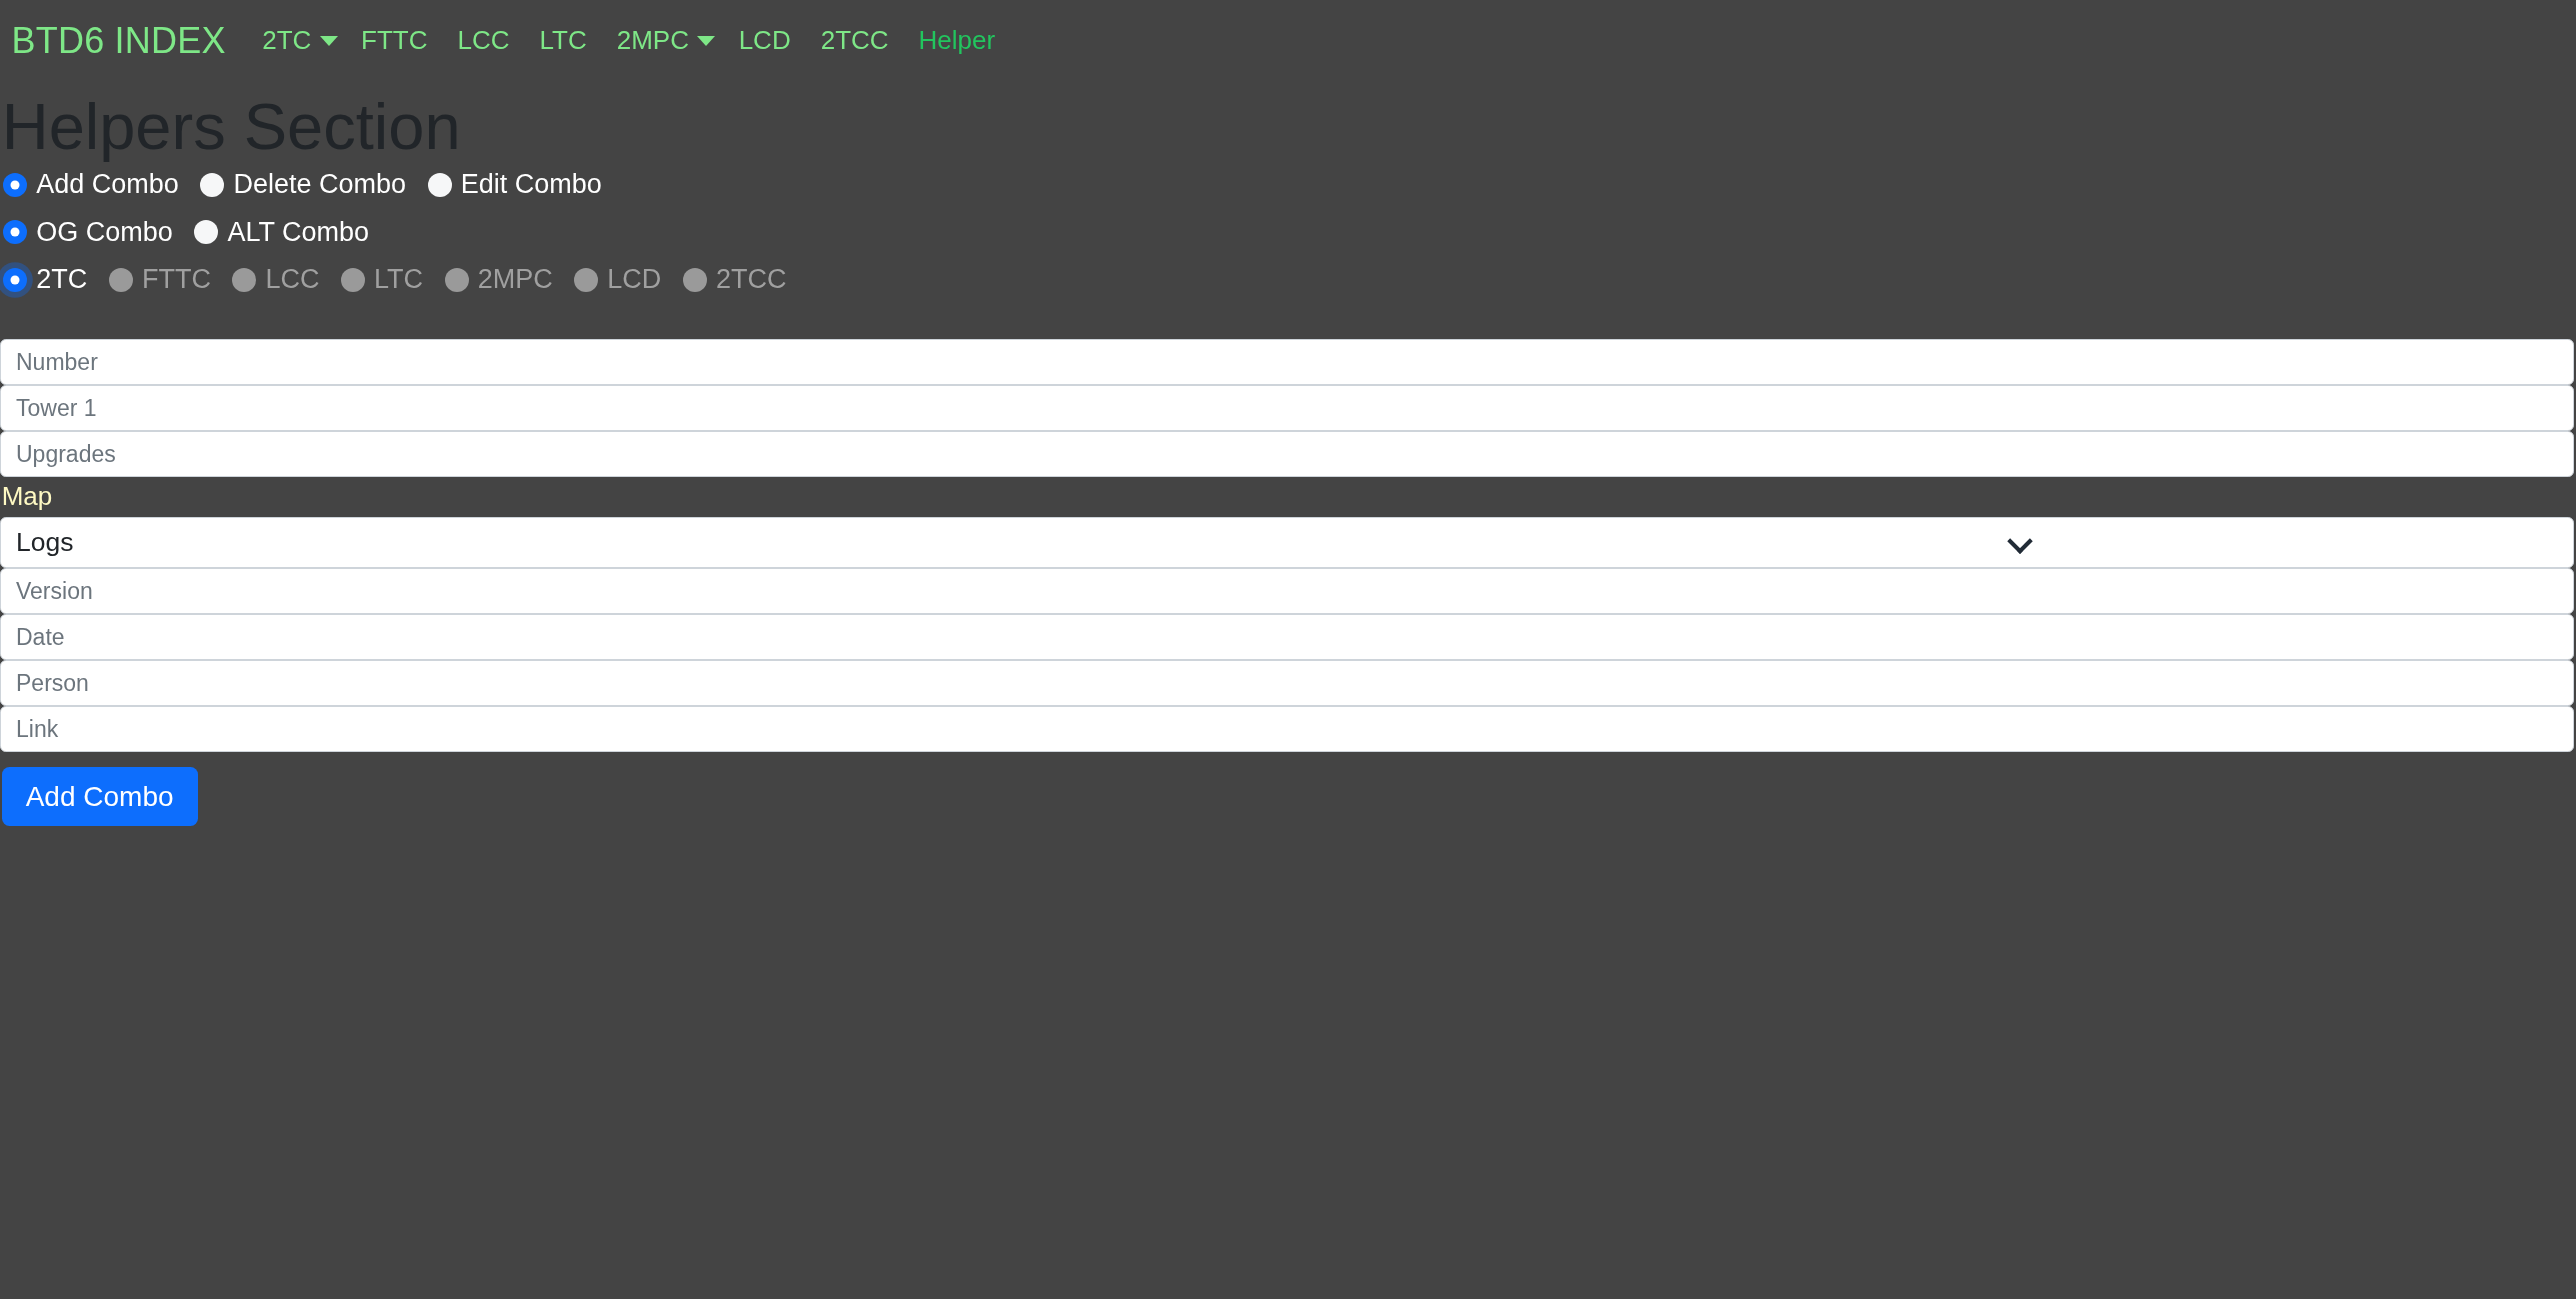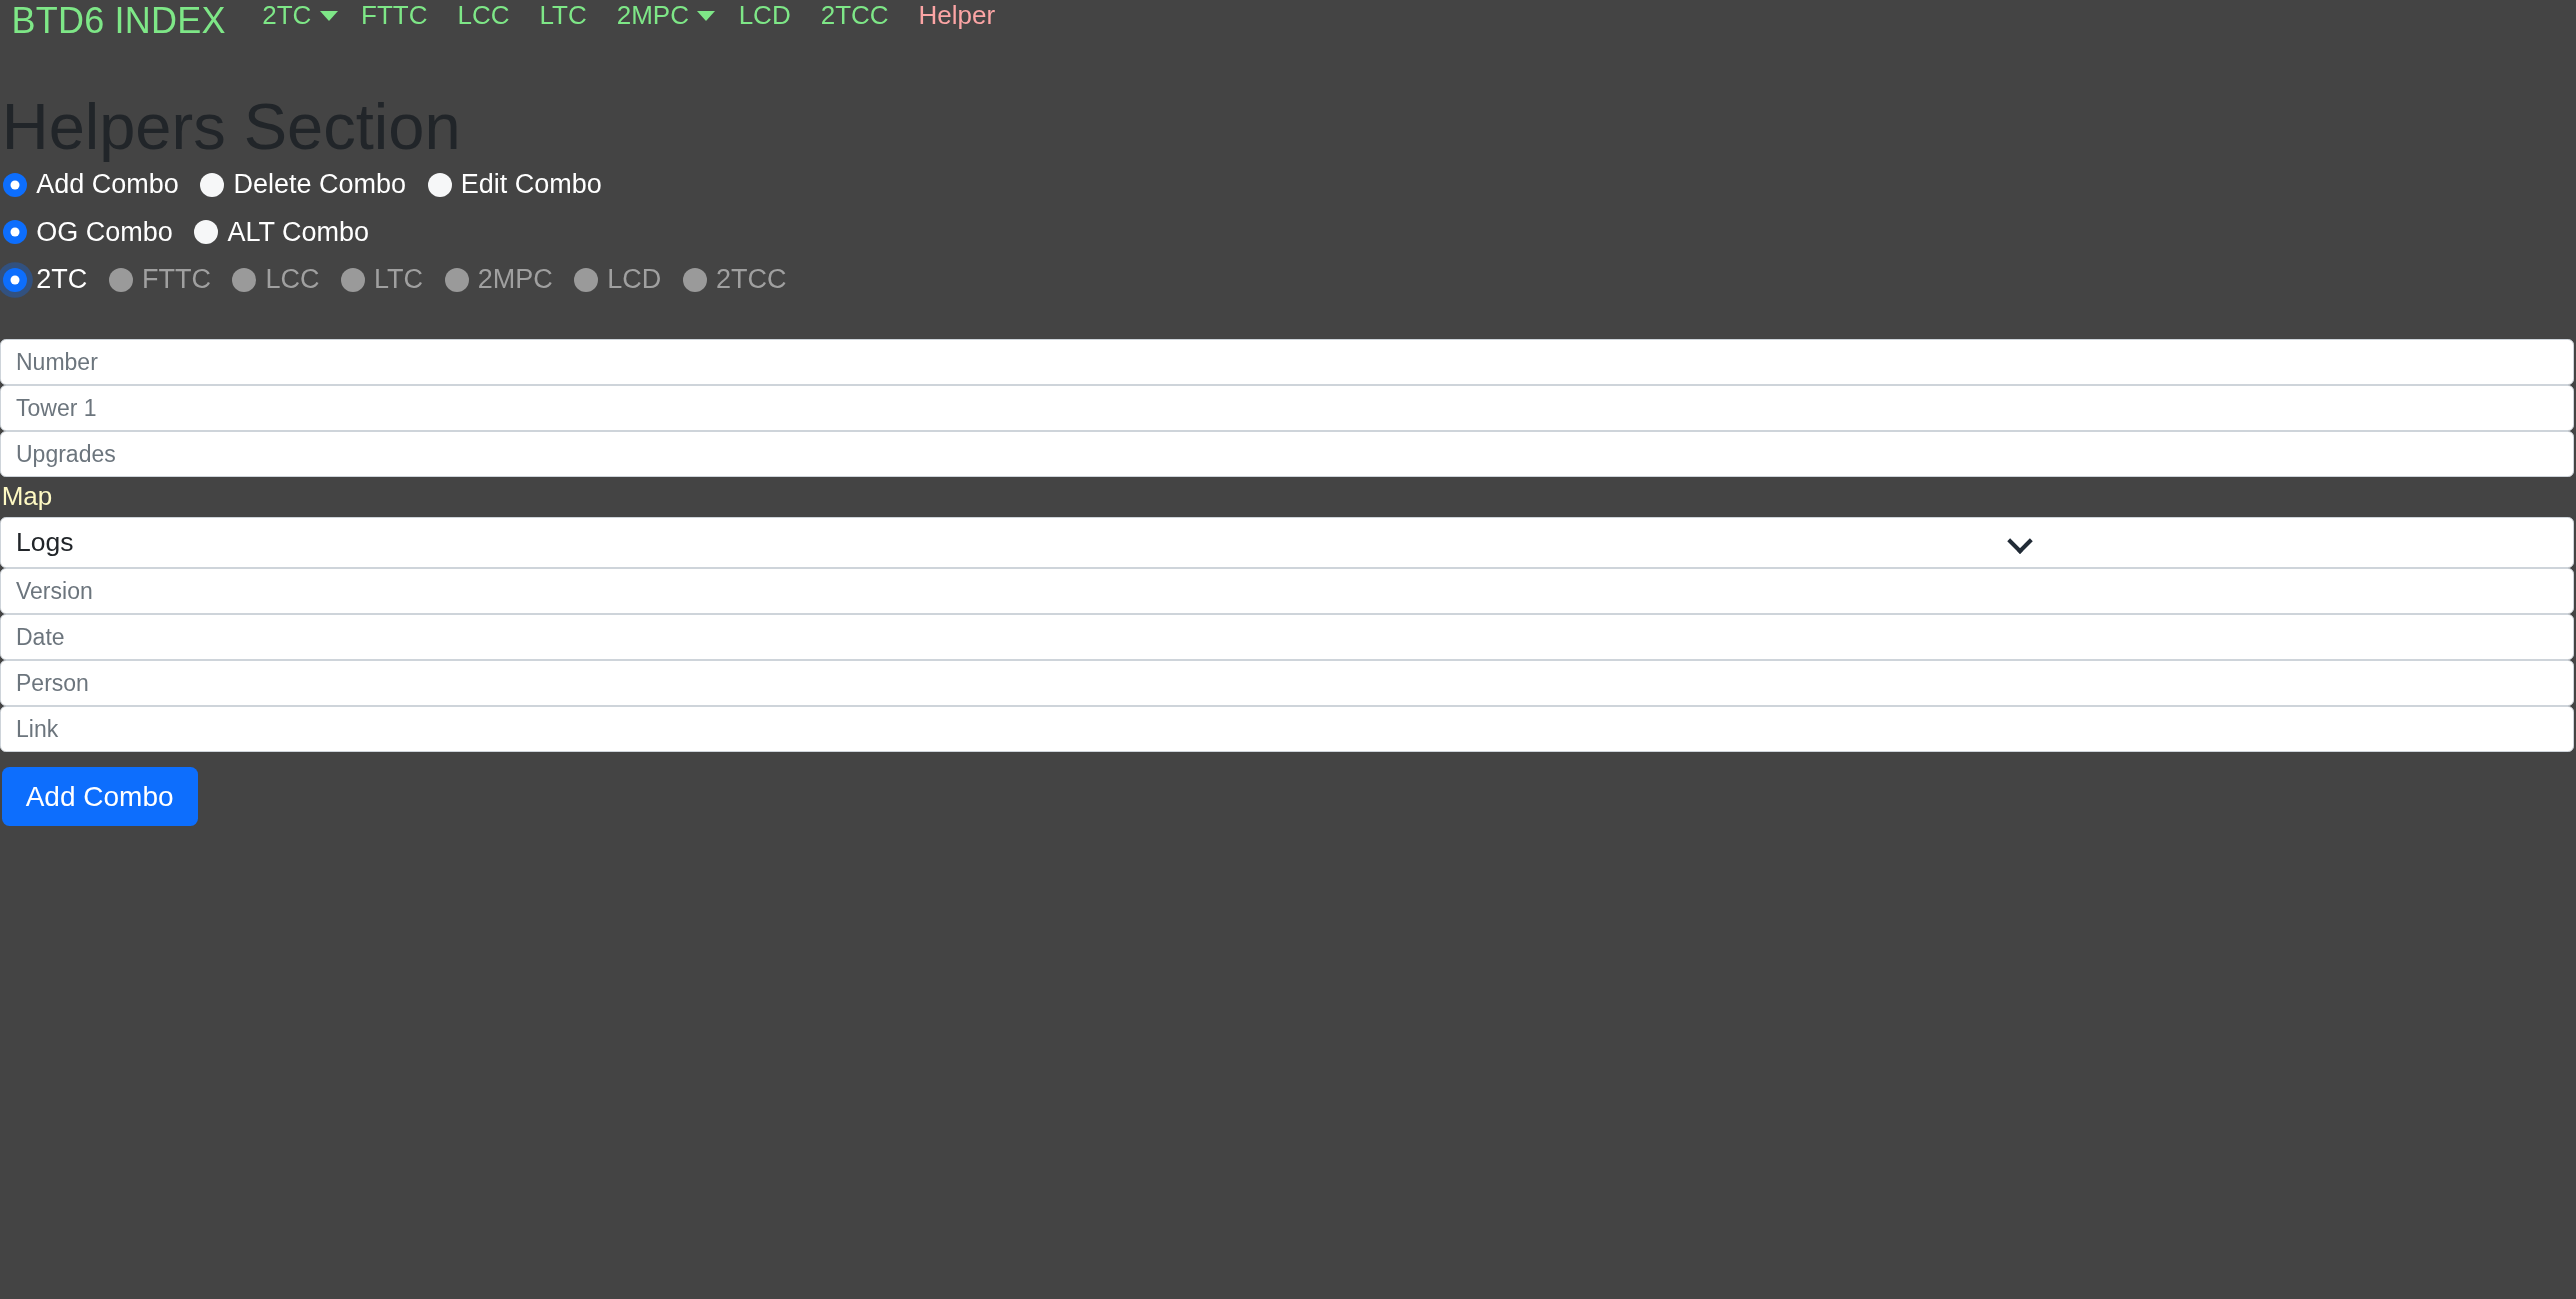--- a/index.html
+++ b/index.html
@@ -11,21 +11,21 @@
     height: 1300px;
     background: #444444;
     font-family: "Liberation Sans", sans-serif;
     overflow: hidden;
   }
 
   
   .navbar {
     height: 81px;
     display: flex;
-    align-items: flex-start;
+    align-items: center;
     padding-left: 11.6px;
     box-sizing: border-box;
   }
   .nav-brand {
     color: #7ee787;
     font-size: 36px;
     letter-spacing: 0.2px;
     white-space: nowrap;
     margin-right: 21.6px;
   }
@@ -35,21 +35,21 @@
     gap: 0px;
   }
   .nav-link {
     color: #7ee787;
     font-size: 26px;
     padding: 0 15px;
     white-space: nowrap;
     text-decoration: none;
     cursor: pointer;
   }
-  .nav-link.danger { color: #fca5a5; }
+  .nav-link.danger { color: #22c55e; }
   .nav-caret {
     width: 0; height: 0;
     border-left: 9px solid transparent;
     border-right: 9px solid transparent;
     border-top: 10px solid #7ee787;
     margin-left: -6.6px;
     margin-right: 8.3px;
     cursor: pointer;
   }
 

